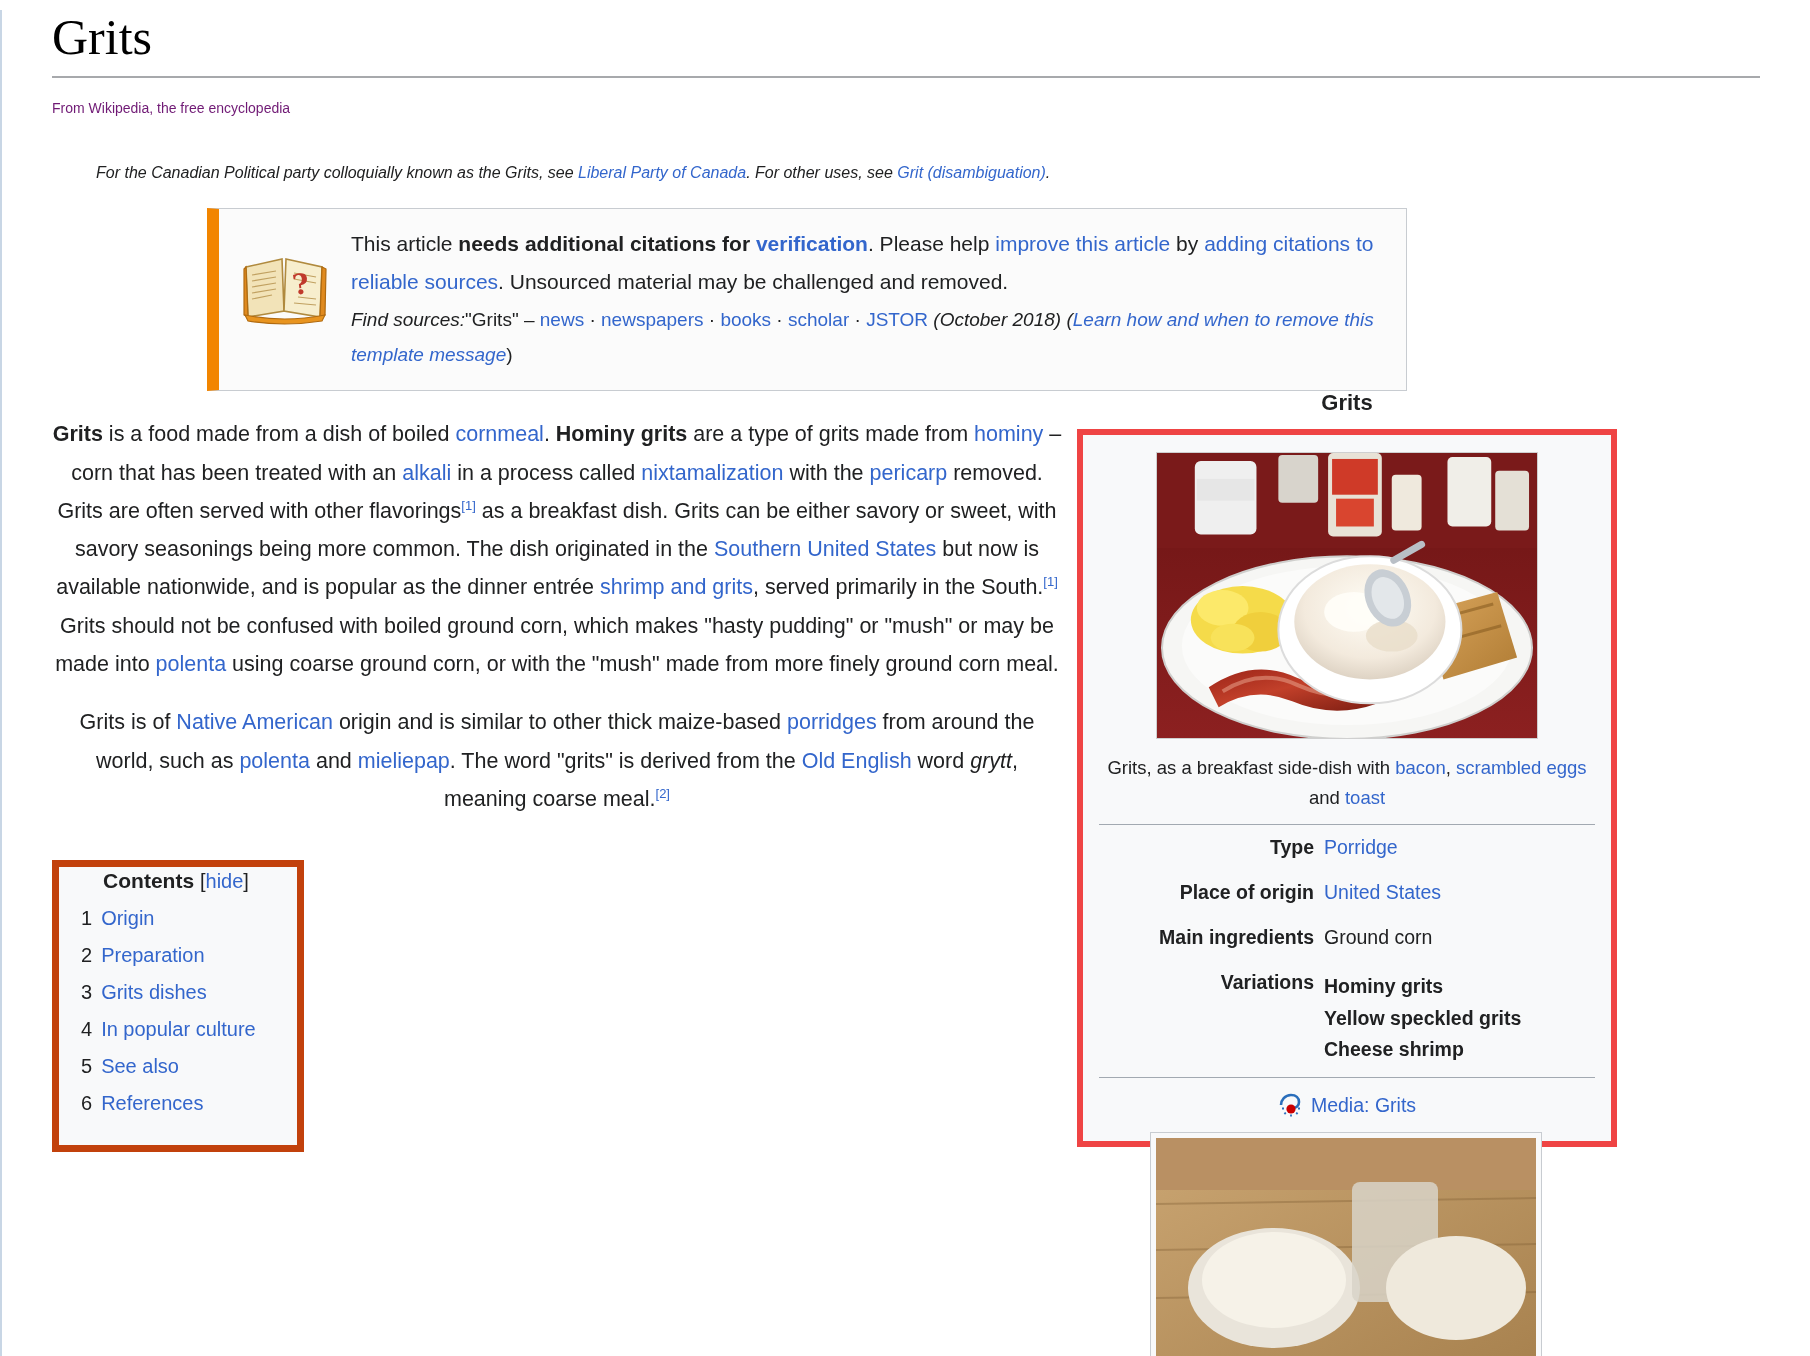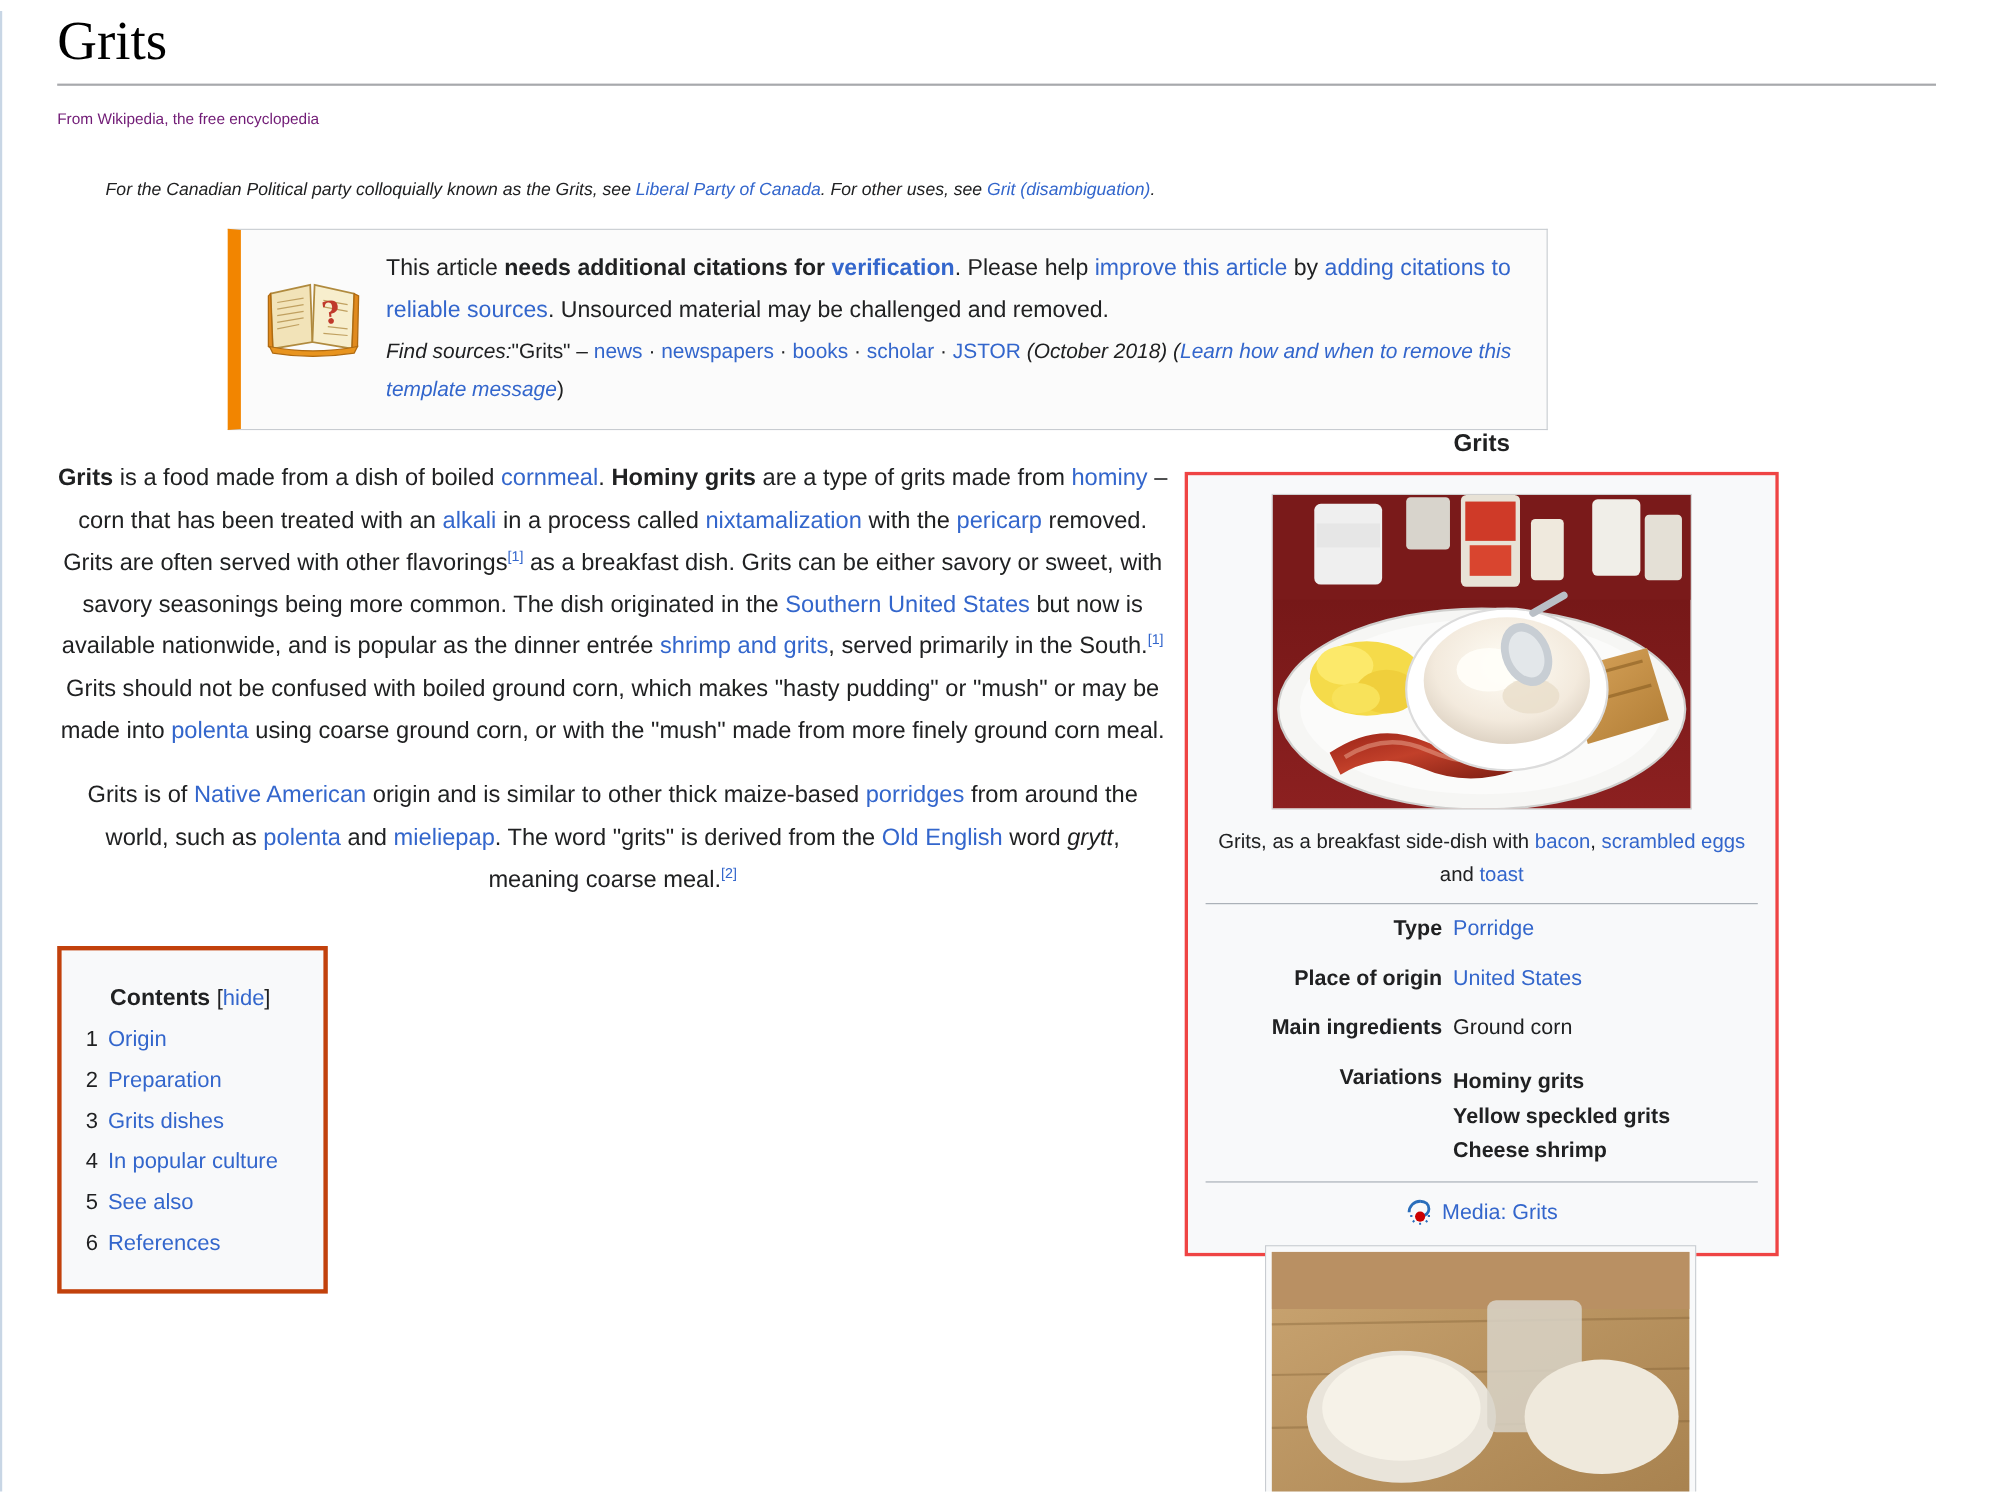--- a/index.html
+++ b/index.html
@@ -112,23 +112,23 @@
     font-size: 13px;
     vertical-align: super;
     line-height: 0;
   }
   sup.ref a { color: #3366cc; text-decoration: none; }
 
   
   .toc {
     margin-top: 22px;
     display: inline-block;
-    border: 4px solid #c2410c;
+    border: 7px solid #c2410c;
     background: #f8f9fa;
-    padding: 32px 26px 18px 22px;
+    padding: 2px 26px 18px 22px;
     font-size: 20px;
     min-width: 190px;
   }
   .toc-title {
     text-align: center;
     font-weight: bold;
     font-size: 21px;
     margin-bottom: 12px;
     white-space: nowrap;
   }
@@ -159,21 +159,21 @@
     top: 380px;
     width: 540px;
   }
   .infobox-title {
     text-align: center;
     font-weight: bold;
     font-size: 22px;
     margin-bottom: 13px;
   }
   .infobox {
-    border: 3px solid #ef4444;
+    border: 6px solid #ef4444;
     background: #f8f9fa;
     padding: 9px 0 0 0;
     box-sizing: border-box;
     width: 540px;
   }
   .ib-imgcell {
     padding: 8px 10px 4px 10px;
     text-align: center;
   }
   .ib-photo {

